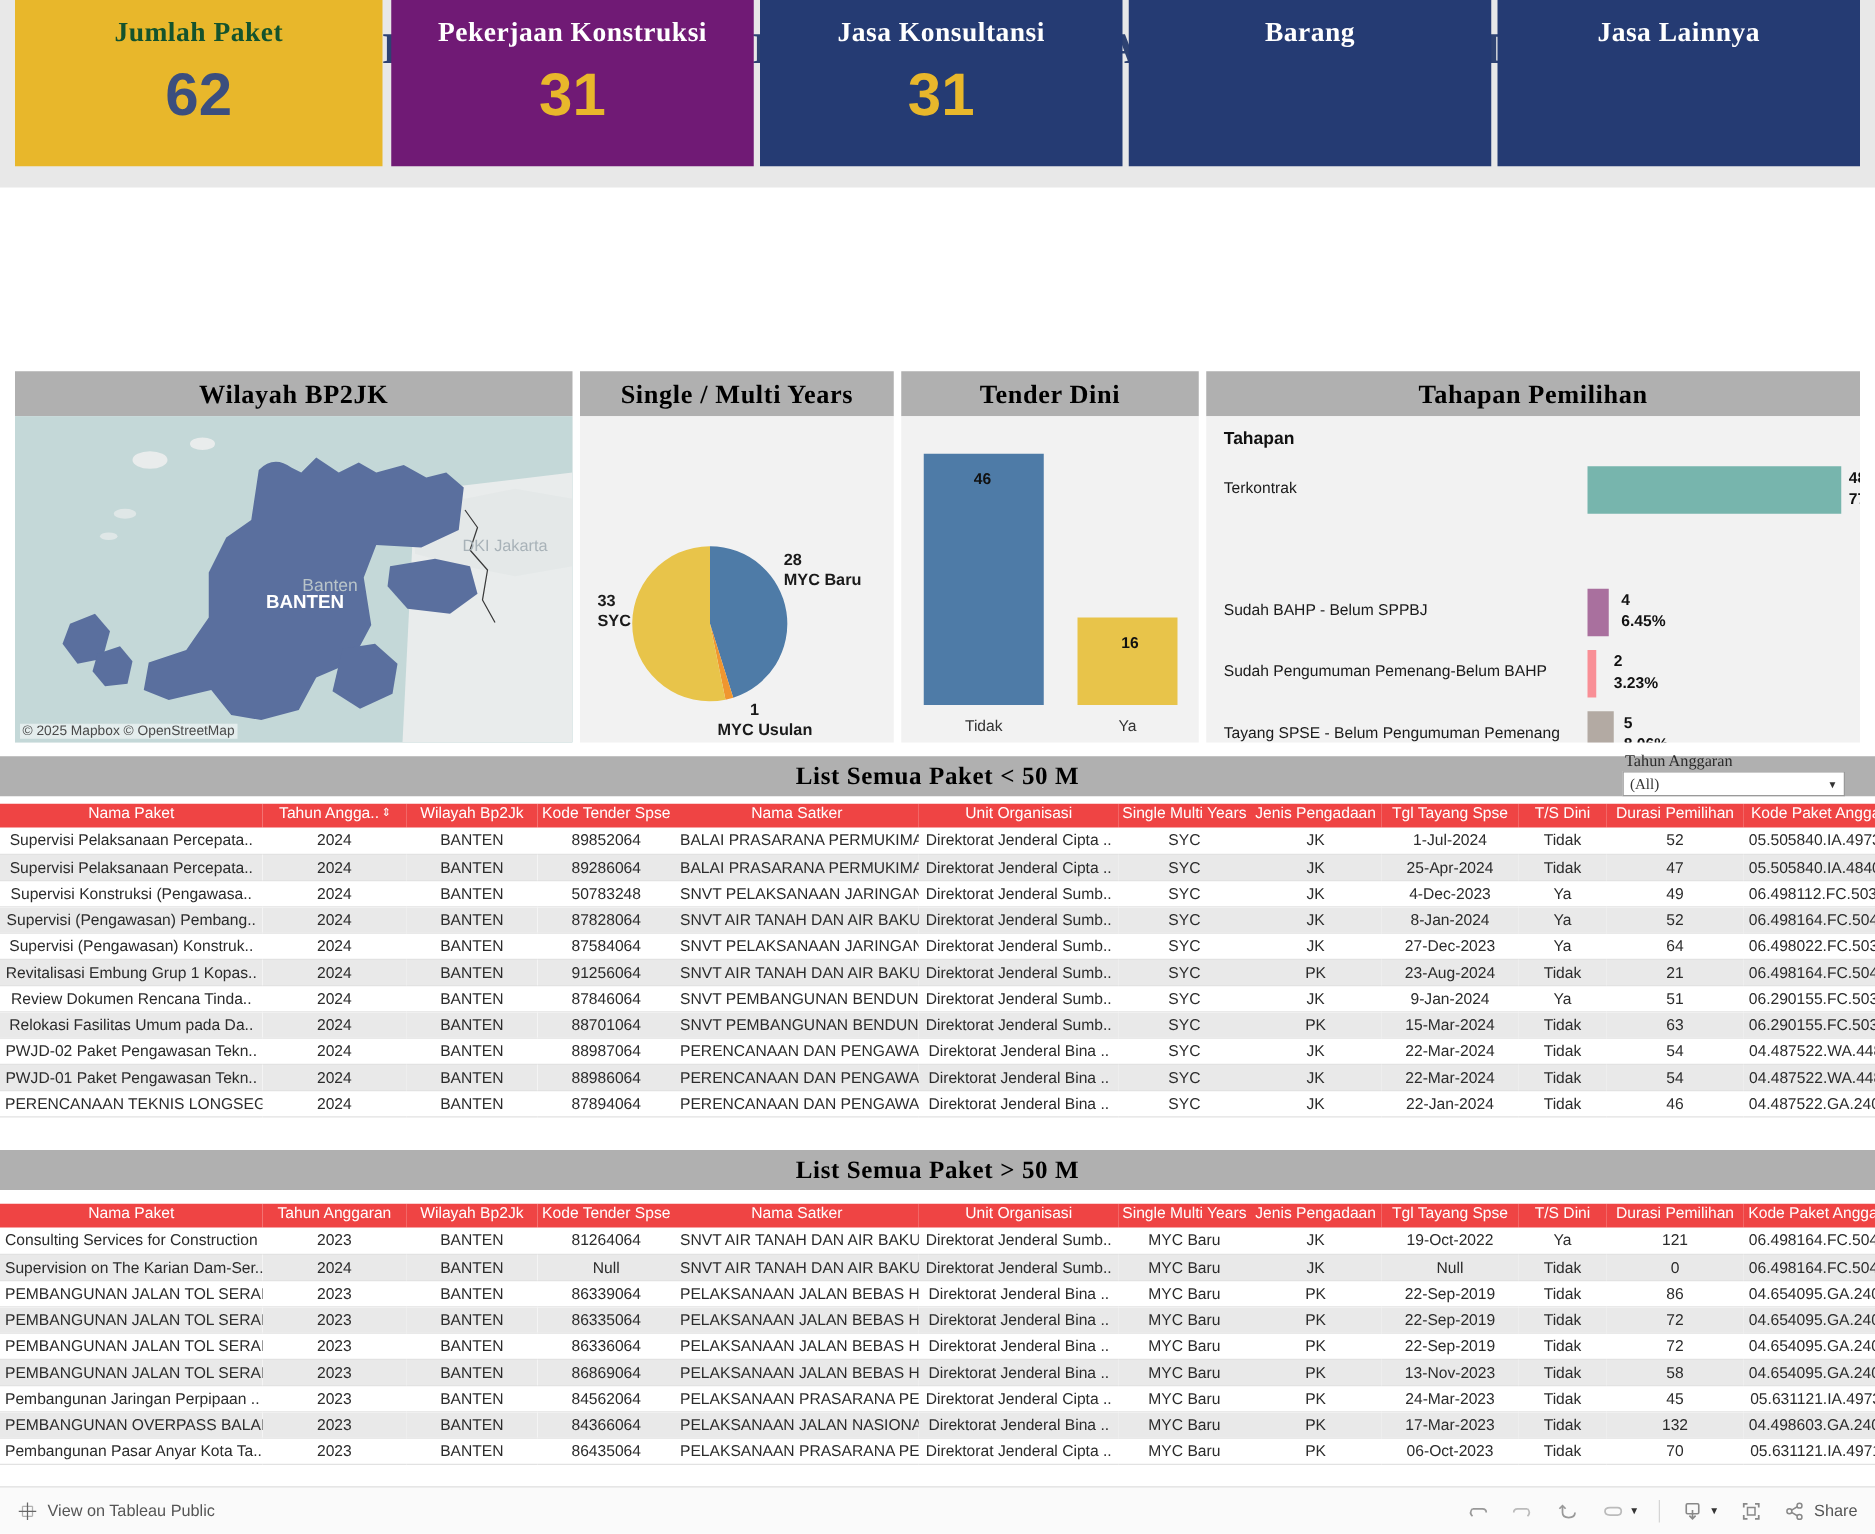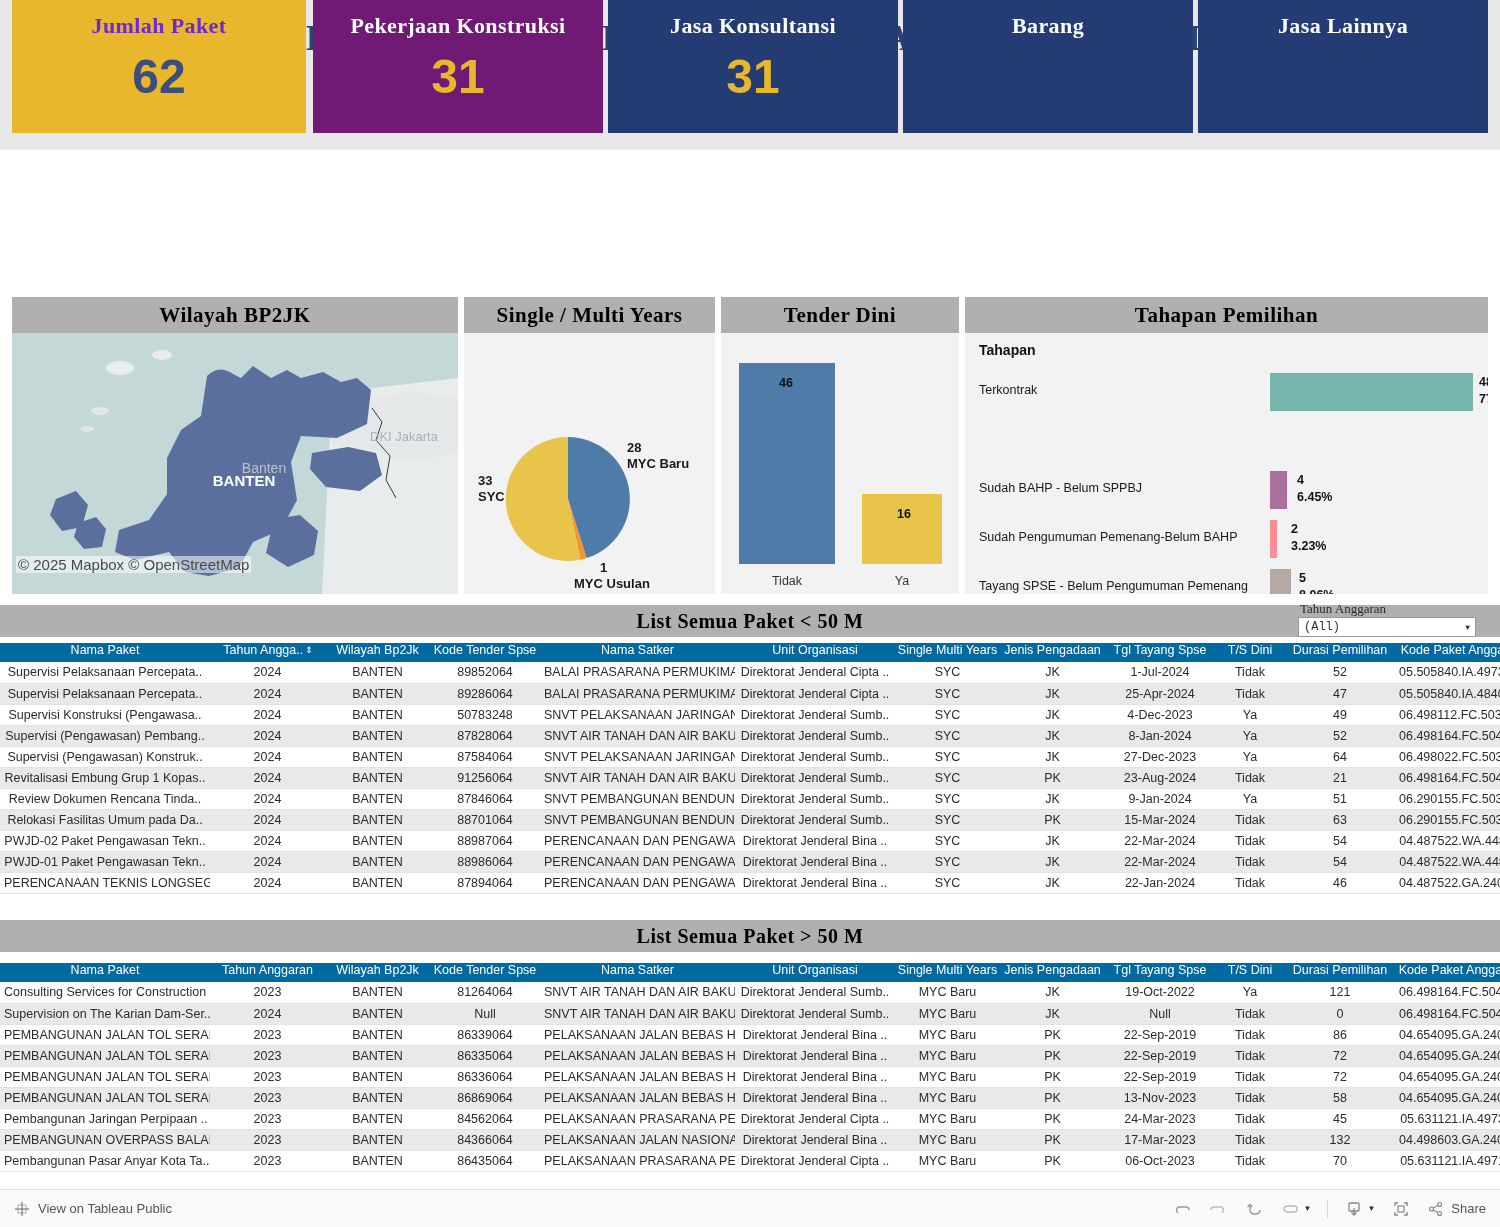--- a/index.html
+++ b/index.html
@@ -69,21 +69,21 @@
     background: #b0b0b0; height: 36px;
     display: flex; align-items: center; justify-content: center;
     font-family: "Liberation Serif", serif; font-weight: bold; font-size: 21px;
     color: #000; letter-spacing: 0.5px;
   }
   .panel-body { background: #f2f2f2; position: relative; overflow: hidden; }
 
   
   #map-body { background: #c4d8d8; }
   .map-attrib {
-    position: absolute; left: 4px; bottom: 21px; font-size: 15px; color: #4a4a4a;
+    position: absolute; left: 4px; bottom: 3px; font-size: 11px; color: #4a4a4a;
     background: rgba(255,255,255,0.55); padding: 0 2px;
   }
 
   
   .pie-label { position: absolute; font-size: 13px; font-weight: bold; color: #1a1a1a; text-align: center; line-height: 1.25;}
 
   
   .vbar { position: absolute; bottom: 30px; }
   .vbar-val { position: absolute; font-size: 12.5px; font-weight: bold; color: #111; }
   .vbar-cat { position: absolute; bottom: 6px; font-size: 12.5px; color: #333; text-align: center; }
@@ -102,27 +102,27 @@
     display: flex; align-items: center; justify-content: center;
     font-family: "Liberation Serif", serif; font-weight: bold; font-size: 20px; color: #000;
     letter-spacing: 0.5px;
   }
   .filter-box { position: absolute; right: 24px; top: 2px; width: 178px; }
   .filter-label { font-family: "Liberation Serif", serif; font-size: 13px; color: #2b2b2b; padding-left: 2px;}
   .filter-select {
     height: 20px; background: #fff; border: 1px solid #9a9a9a;
     display: flex; align-items: center; justify-content: space-between;
     padding: 0 5px; font-size: 12px; color: #333;
-    font-family: Liberation Mono, monospace;
+    font-family: Liberation Serif, serif;
   }
   .caret { font-size: 8px; color: #333; }
 
   table.dt { border-collapse: collapse; width: 1500px; table-layout: fixed; }
   table.dt thead th {
-    background: #0369a1; color: #ffffff; font-weight: normal; font-size: 12.5px;
+    background: #ef4444; color: #ffffff; font-weight: normal; font-size: 12.5px;
     height: 17px; vertical-align: bottom; padding-bottom: 5px; text-align: center;
     font-family: "Liberation Sans", sans-serif;
   }
   table.dt td {
     height: 21px; font-size: 12.5px; color: #2b2b2b; text-align: center;
     border-bottom: 1px solid #e2e2e2; padding: 0 4px;
     white-space: nowrap; overflow: hidden;
     font-family: "Liberation Sans", sans-serif;
   }
   table.dt tbody tr:nth-child(even) { background: #e9e9e9; }
@@ -183,21 +183,21 @@
         <span class="ld-text ld-dj">DJ</span>
           <span class="ld-text ld-bk">BK</span>
       </div>
       <div class="ld-tag">DIREKTORAT JENDERAL BINA KONSTRUKSI</div>
     </div>
   </div>
 </div>
 
 <div id="kpis">
   <div class="kpi" style="left:12px; width:294px; background:#e8b72b;">
-    <div class="kpi-label" style="color:#6d28d9;">Jumlah Paket</div>
+    <div class="kpi-label" style="color:#14532d;">Jumlah Paket</div>
     <div class="kpi-value" style="color:#3b4e7e;">62</div>
   </div>
   <div class="kpi" style="left:313px; width:290px; background:#701a75;">
     <div class="kpi-label" style="color:#ffffff;">Pekerjaan Konstruksi</div>
     <div class="kpi-value" style="color:#e8b72b;">31</div>
   </div>
   <div class="kpi" style="left:608px; width:290px; background:#253b73;">
     <div class="kpi-label" style="color:#ffffff;">Jasa Konsultansi</div>
     <div class="kpi-value" style="color:#e8b72b;">31</div>
   </div>

